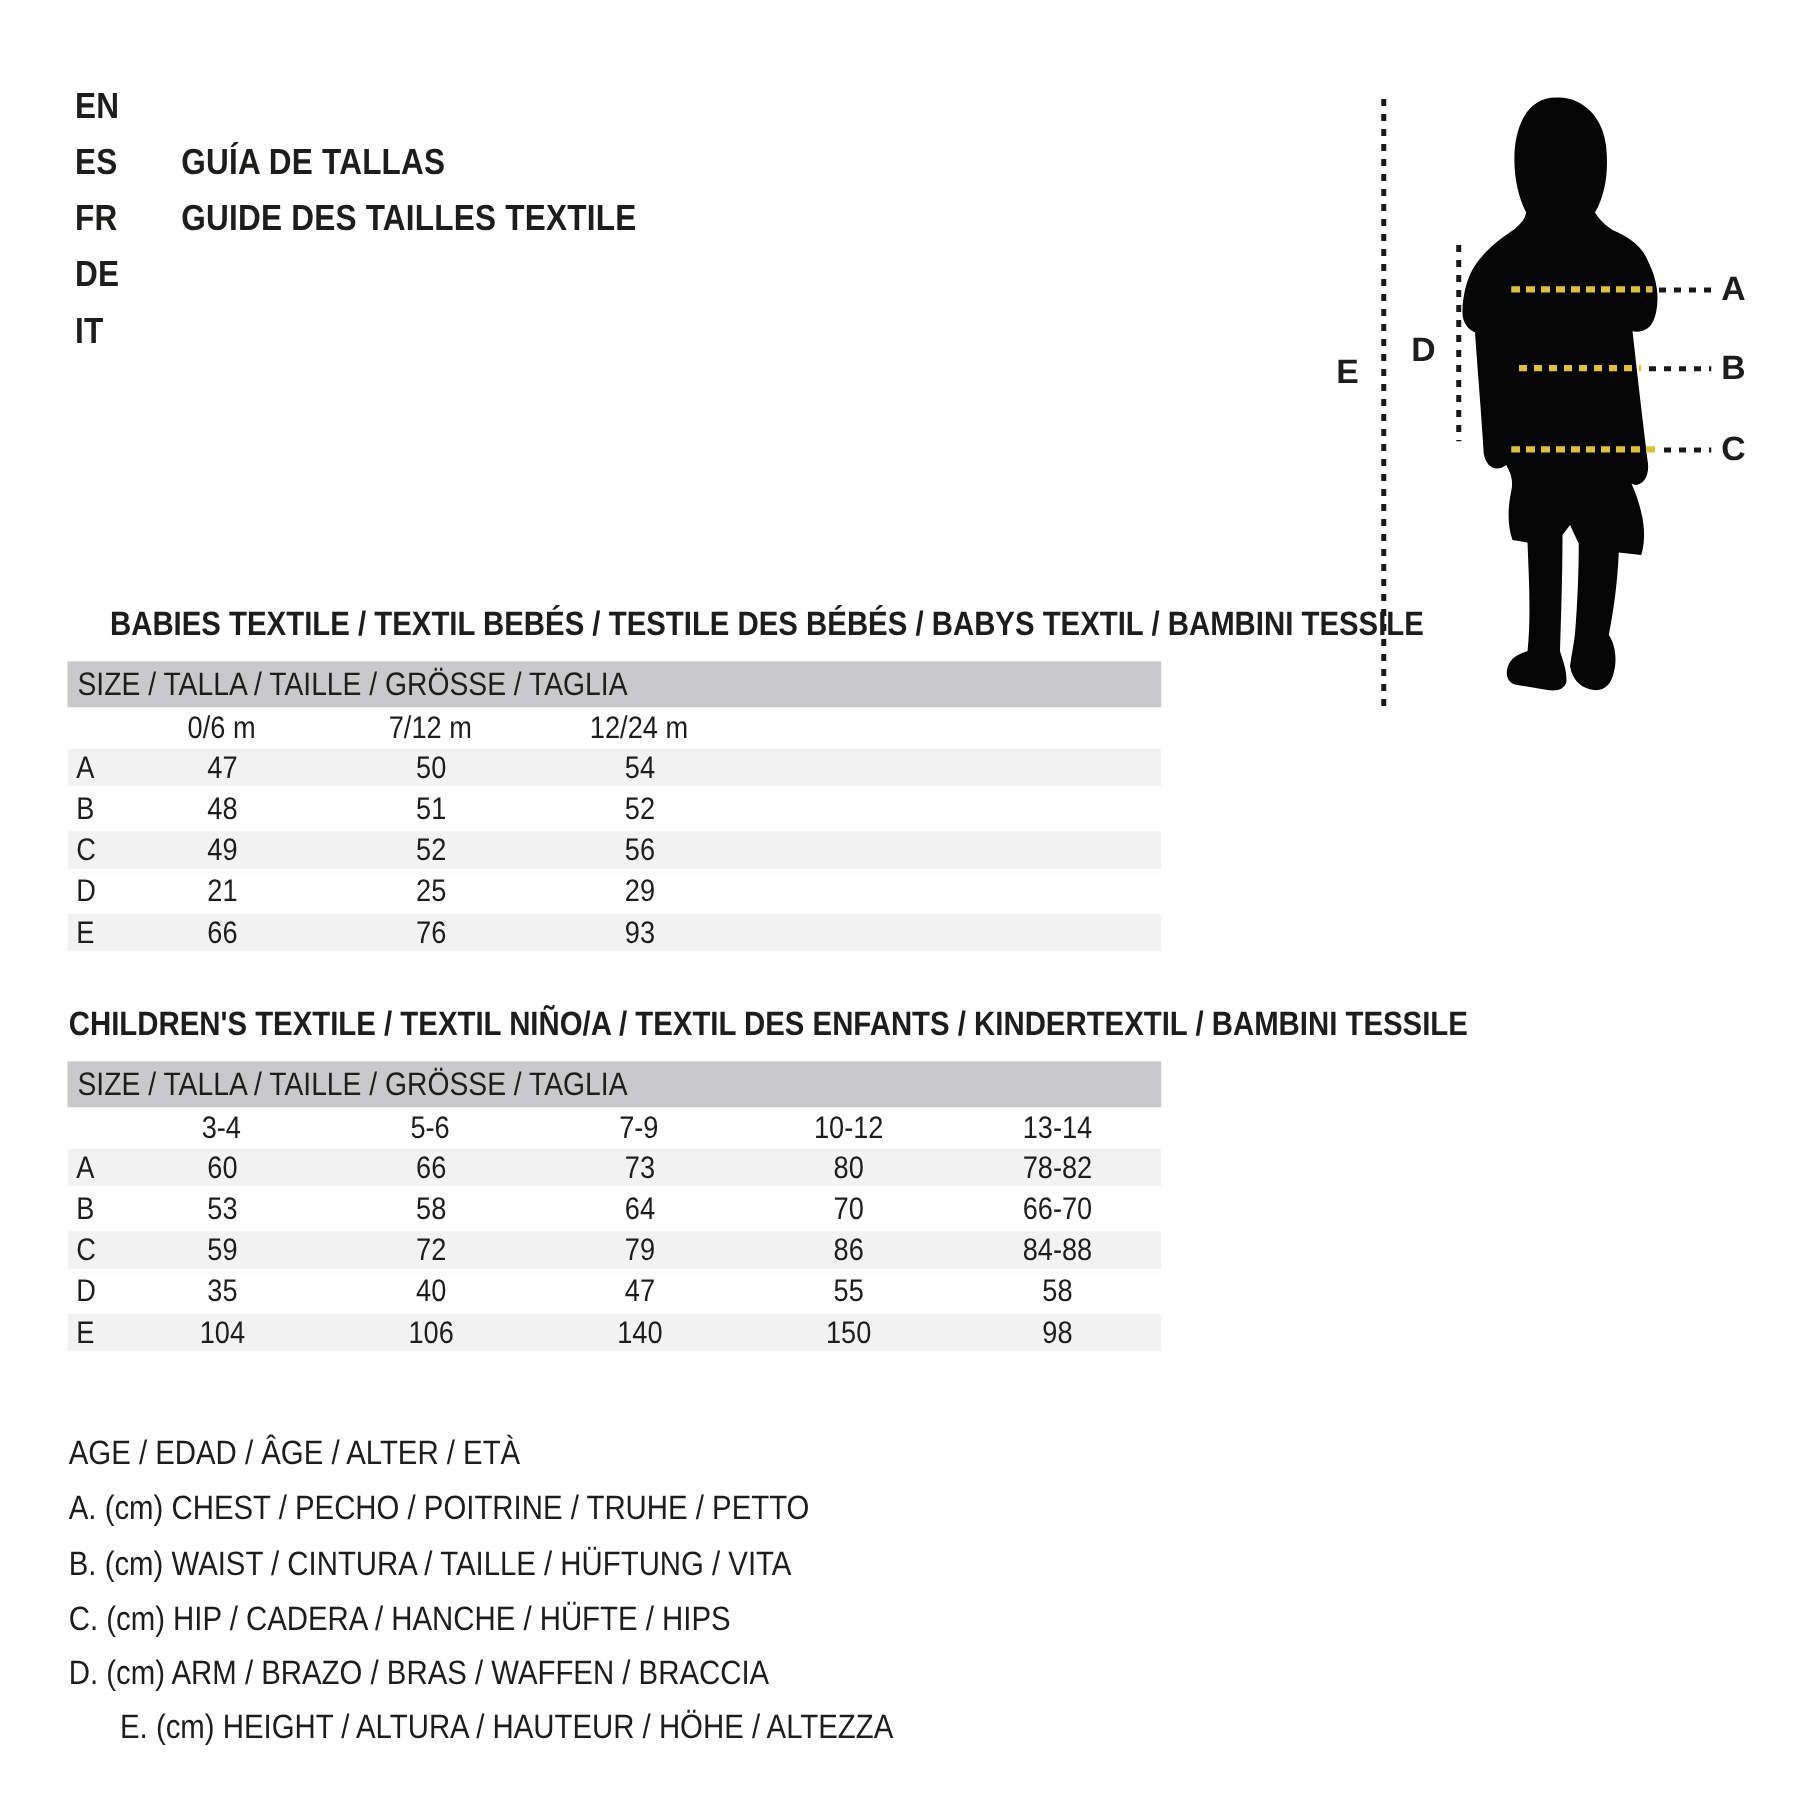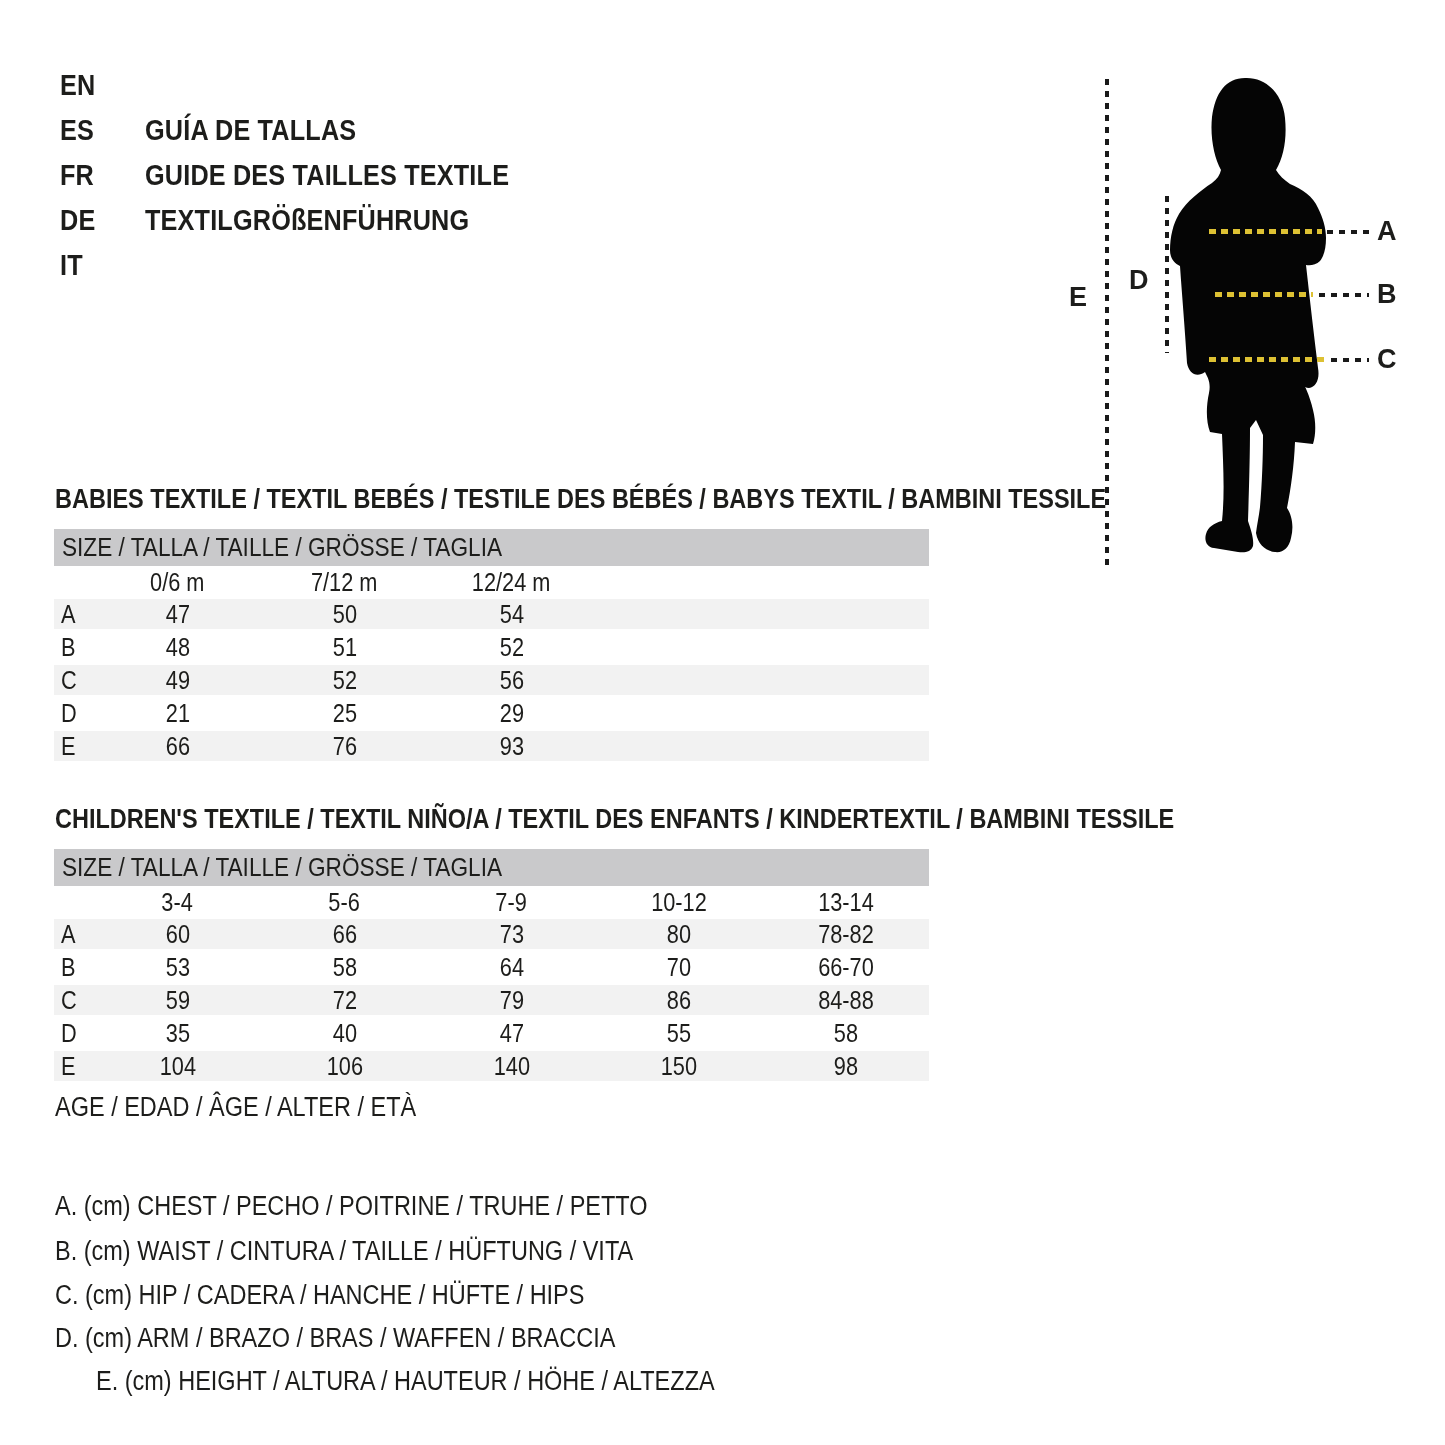--- a/index.html
+++ b/index.html
@@ -50,21 +50,20 @@
     <div class="lang-row" style="top:108px">
       <span class="lang-code"><span class="cxl">ES</span></span>
       <span class="lang-title"><span class="cxl">GUÍA DE TALLAS</span></span>
     </div>
     <div class="lang-row" style="top:153px">
       <span class="lang-code"><span class="cxl">FR</span></span>
       <span class="lang-title"><span class="cxl">GUIDE DES TAILLES TEXTILE</span></span>
     </div>
     <div class="lang-row" style="top:198px">
       <span class="lang-code"><span class="cxl">DE</span></span>
-      <span class="lang-title"><span class="cxl">TEXTILGRÖßENFÜHRUNG</span></span>
     </div>
     <div class="lang-row" style="top:243px">
       <span class="lang-code"><span class="cxl">IT</span></span>
     </div>
   </div>
 
   <div>
     <svg class="silhouette" viewBox="0 0 190 500" xmlns="http://www.w3.org/2000/svg" aria-hidden="true">
       <path fill="#050505" d="M85,3 C106,2 123,19 125,43 C127,63 124,81 116,95 C119,100 124,105 130,109 C142,114 153,121 158,133 C163,143 166,153 166,163 C166,173 164,181 160,186 C156,190 150,191 146,190 C150,226 154,261 158,293 C160,304 156,312 149,313 C143,313 139,306 139,299 C144,309 150,321 153,335 C156,347 156,359 153,369 L135,367 C134,391 131,413 127,433 C132,440 134,452 131,463 C129,473 123,478 115,477 C106,476 98,470 96,458 C97,450 99,441 100,432 C102,408 103,382 103,360 L96,345 L90,353 C90,382 89,415 88,446 C91,455 94,464 93,471 C91,477 85,478 78,477 L54,473 C47,472 44,466 46,459 C48,452 54,448 62,446 C65,418 63,386 62,359 L50,357 C46,346 46,332 49,318 C51,308 48,303 45,297 C37,303 29,299 27,288 C25,255 22,220 20,191 C14,188 10,183 10,175 C10,162 13,149 19,139 C27,126 40,116 52,108 C57,104 60,100 61,95 C54,82 50,62 52,42 C55,18 66,3 85,3 Z"></path>
     </svg>
@@ -79,21 +78,21 @@
     <div class="hdots-yellow" style="left:1209px; top:357px; width:117px;"></div>
     <div class="hdots-black" style="left:1331px; top:358px; width:38px;"></div>
 
     <div class="fig-label" style="left:1377px; top:216px;">A</div>
     <div class="fig-label" style="left:1377px; top:279px;">B</div>
     <div class="fig-label" style="left:1377px; top:344px;">C</div>
     <div class="fig-label" style="left:1129px; top:265px;">D</div>
     <div class="fig-label" style="left:1069px; top:282px;">E</div>
   </div>
 
-  <div class="section-heading" style="top:484px;"><span class="cxl">BABIES TEXTILE / TEXTIL BEBÉS / TESTILE DES BÉBÉS / BABYS TEXTIL / BAMBINI TESSILE</span></div>
+  <div class="section-heading" style="top:484px;margin-left:33px;"><span class="cxl">BABIES TEXTILE / TEXTIL BEBÉS / TESTILE DES BÉBÉS / BABYS TEXTIL / BAMBINI TESSILE</span></div>
 
   <div class="size-table" style="top:529px;">
     <div class="size-bar">
         <span class="cxl">SIZE / TALLA / TAILLE / GRÖSSE / TAGLIA</span>
       </div>
     <div class="t-row header">
       <div class="t-cell letter"></div>
       <div class="t-cell">
           <span class="cxc">0/6 m</span>
         </div>
@@ -308,21 +307,21 @@
       <div class="t-cell">
           <span class="cxc">150</span>
         </div>
       <div class="t-cell">
           <span class="cxc">98</span>
         </div>
     </div>
   </div>
 
   <div>
-    <div class="legend-line" style="top:1092px;"><span class="cxl">AGE / EDAD / ÂGE / ALTER / ETÀ</span></div>
+    <div class="legend-line" style="top:1147px;"><span class="cxl">AGE / EDAD / ÂGE / ALTER / ETÀ</span></div>
     <div class="legend-line" style="top:1191px;"><span class="cxl">A. (cm) CHEST / PECHO / POITRINE / TRUHE / PETTO</span></div>
     <div class="legend-line" style="top:1236px;"><span class="cxl">B. (cm) WAIST / CINTURA / TAILLE / HÜFTUNG / VITA</span></div>
     <div class="legend-line" style="top:1280px;"><span class="cxl">C. (cm) HIP / CADERA / HANCHE / HÜFTE / HIPS</span></div>
     <div class="legend-line" style="top:1323px;"><span class="cxl">D. (cm) ARM / BRAZO / BRAS / WAFFEN / BRACCIA</span></div>
     <div class="legend-line" style="top:1366px;margin-left:41px;"><span class="cxl">E. (cm) HEIGHT / ALTURA / HAUTEUR / HÖHE / ALTEZZA</span></div>
   </div>
 
 </div>
 
 </body></html>

